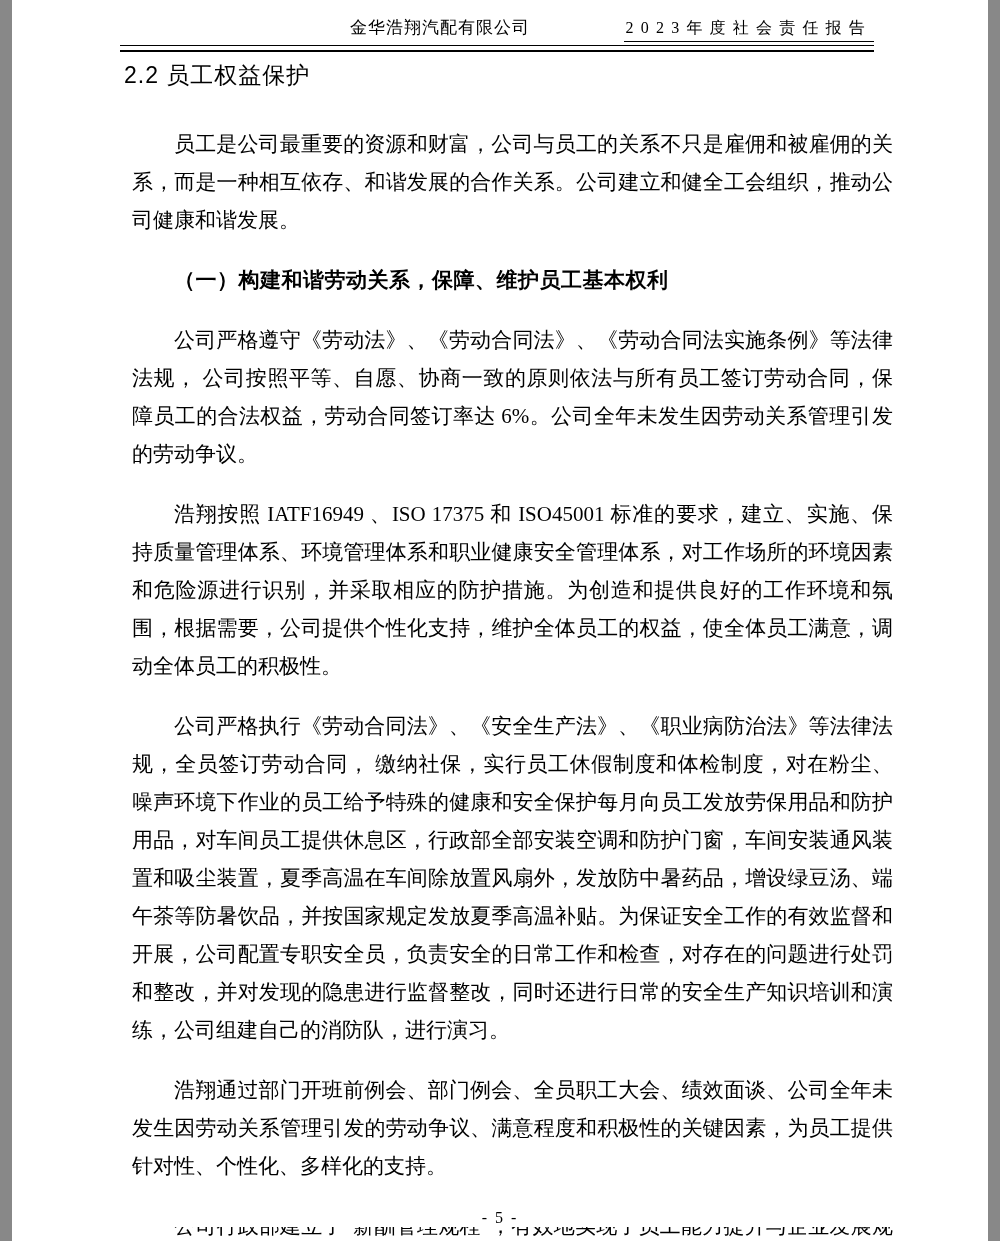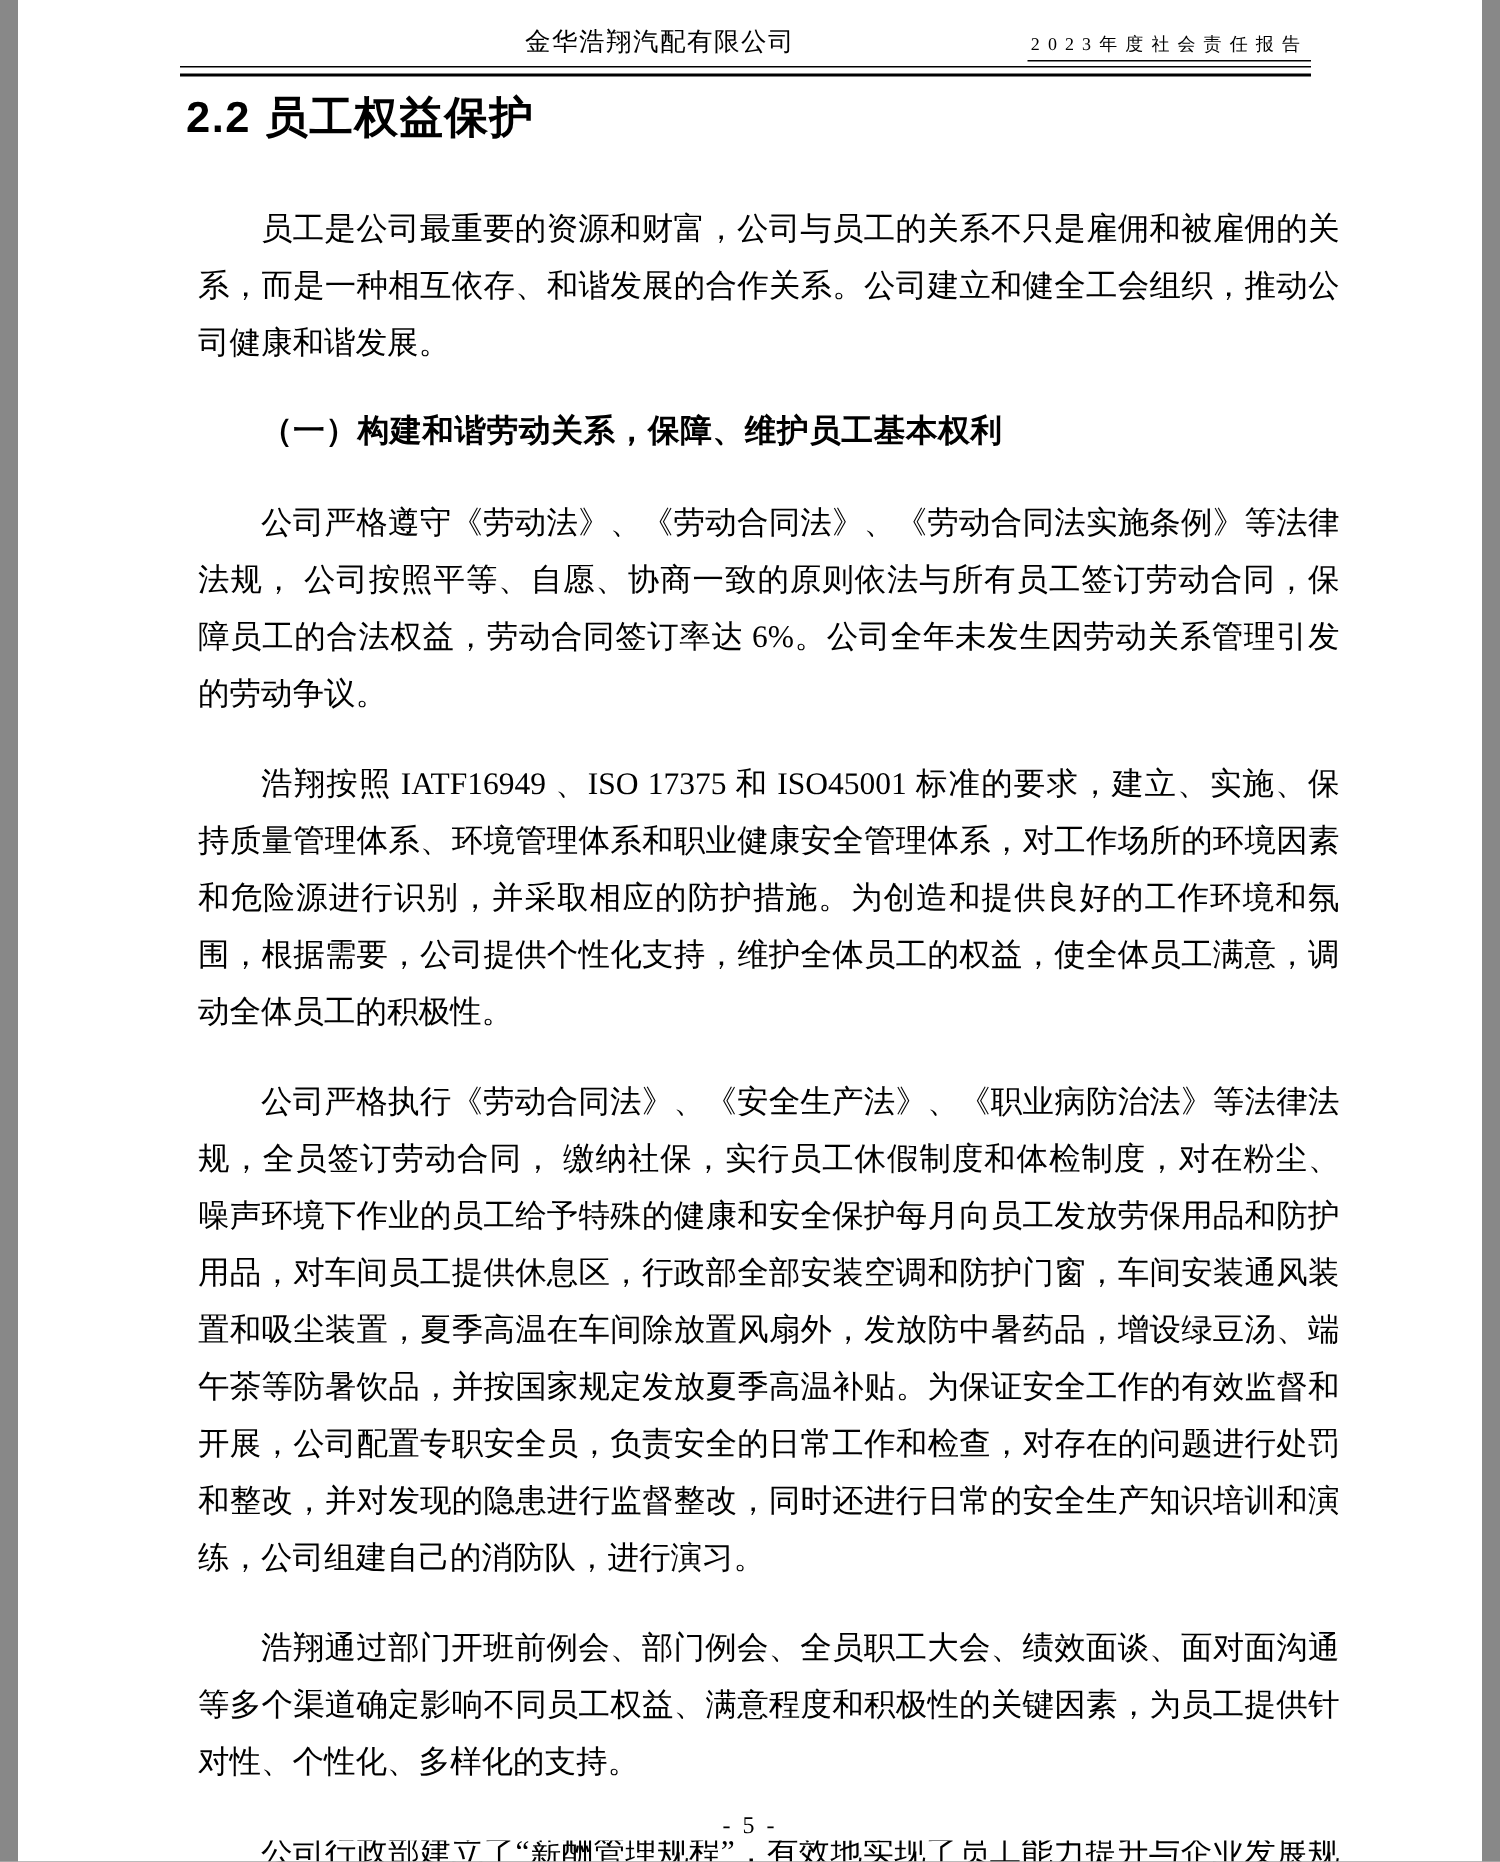--- a/index.html
+++ b/index.html
@@ -24,36 +24,36 @@
     margin: 16px 114px 0 108px;
   }
   .header .company {
     margin-left: 230px;
     font-size: 17px;
     letter-spacing: 1px;
     white-space: nowrap;
   }
   .header .report {
     margin-left: auto;
-    font-size: 12px;
+    font-size: 16px;
     letter-spacing: 0.45em;
     border-bottom: 1.5px solid #000;
     padding: 0 2px 2px 2px;
     white-space: nowrap;
   }
   .double-rule {
     margin: 3px 114px 0 108px;
     height: 4px;
     border-top: 1.6px solid #000;
     border-bottom: 2.5px solid #000;
   }
   .page-title {
     margin: 8px 0 0 112px;
-    font-size: 29px;
-    font-weight: bold;
+    font-size: 23px;
+    font-weight: normal;
     font-family: "Liberation Sans", sans-serif;
     letter-spacing: 1px;
   }
   .body {
     padding: 12px 95px 0 120px;
     font-size: 21px;
     line-height: 38px;
   }
   .para {
     margin: 22px 0;
@@ -91,19 +91,19 @@
   <div class="double-rule"></div>
 
   <h1 class="page-title">2.2 员工权益保护</h1>
 
   <div class="body">
     <div class="para">员工是公司最重要的资源和财富，公司与员工的关系不只是雇佣和被雇佣的关系，而是一种相互依存、和谐发展的合作关系。公司建立和健全工会组织，推动公司健康和谐发展。</div>
     <div class="heading">（一）构建和谐劳动关系，保障、维护员工基本权利</div>
     <div class="para">公司严格遵守《劳动法》、《劳动合同法》、《劳动合同法实施条例》等法律法规， 公司按照平等、自愿、协商一致的原则依法与所有员工签订劳动合同，保障员工的合法权益，劳动合同签订率达 6%。公司全年未发生因劳动关系管理引发的劳动争议。</div>
     <div class="para">浩翔按照 IATF16949 、ISO 17375 和 ISO45001 标准的要求，建立、实施、保持质量管理体系、环境管理体系和职业健康安全管理体系，对工作场所的环境因素和危险源进行识别，并采取相应的防护措施。为创造和提供良好的工作环境和氛围，根据需要，公司提供个性化支持，维护全体员工的权益，使全体员工满意，调动全体员工的积极性。</div>
     <div class="para">公司严格执行《劳动合同法》、《安全生产法》、《职业病防治法》等法律法规，全员签订劳动合同， 缴纳社保，实行员工休假制度和体检制度，对在粉尘、噪声环境下作业的员工给予特殊的健康和安全保护每月向员工发放劳保用品和防护用品，对车间员工提供休息区，行政部全部安装空调和防护门窗，车间安装通风装置和吸尘装置，夏季高温在车间除放置风扇外，发放防中暑药品，增设绿豆汤、端午茶等防暑饮品，并按国家规定发放夏季高温补贴。为保证安全工作的有效监督和开展，公司配置专职安全员，负责安全的日常工作和检查，对存在的问题进行处罚和整改，并对发现的隐患进行监督整改，同时还进行日常的安全生产知识培训和演练，公司组建自己的消防队，进行演习。</div>
-    <div class="para">浩翔通过部门开班前例会、部门例会、全员职工大会、绩效面谈、面对面沟通等多个渠道确定影响不同员工权益、满意程度和积极性的关键因素，为员工提供针对性、个性化、多样化的支持。</div>
+    <div class="para">浩翔通过部门开班前例会、部门例会、全员职工大会、绩效面谈、公司全年未发生因劳动关系管理引发的劳动争议、满意程度和积极性的关键因素，为员工提供针对性、个性化、多样化的支持。</div>
     <div class="para">公司行政部建立了“薪酬管理规程”，有效地实现了员工能力提升与企业发展规划为导向，员工考核兼顾能力与业绩均衡。公司制定了相应的薪酬管理办法，以物质激励和非物质激励两大方向进行设计， 通过年薪制、产量制、记时制等多种形式并存的薪酬分配制</div>
   </div>
 
   <div class="footer">- 5 -</div>
 
 </div>
 
 </body></html>

